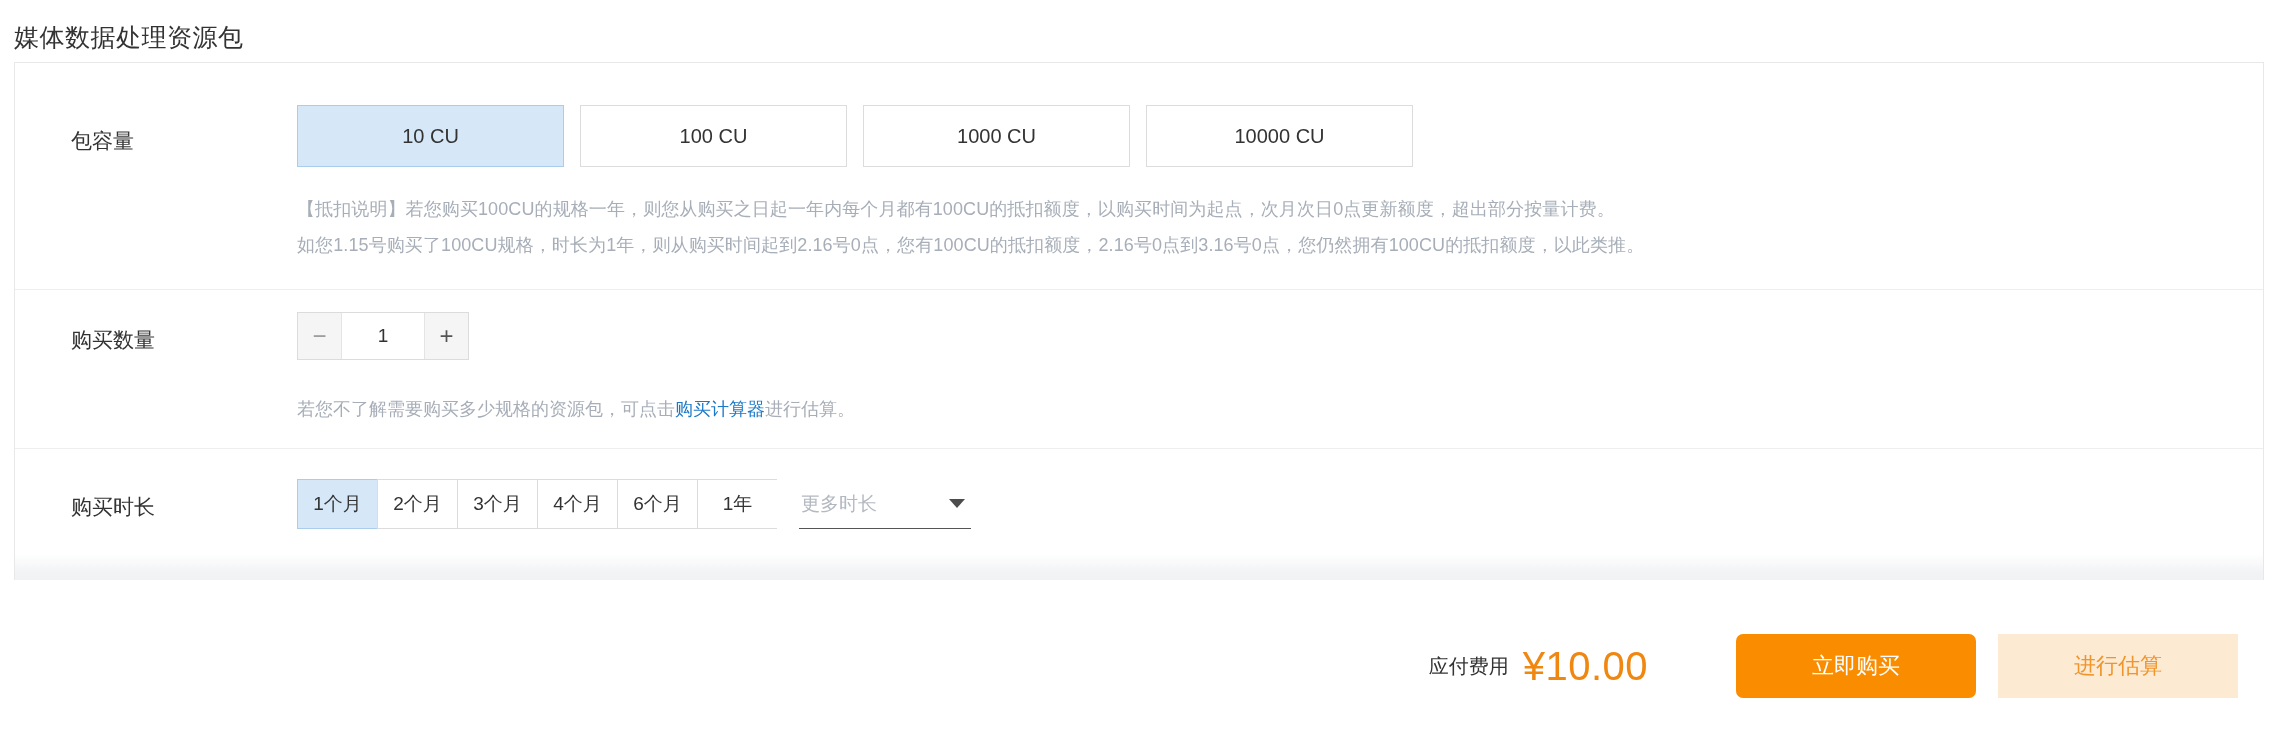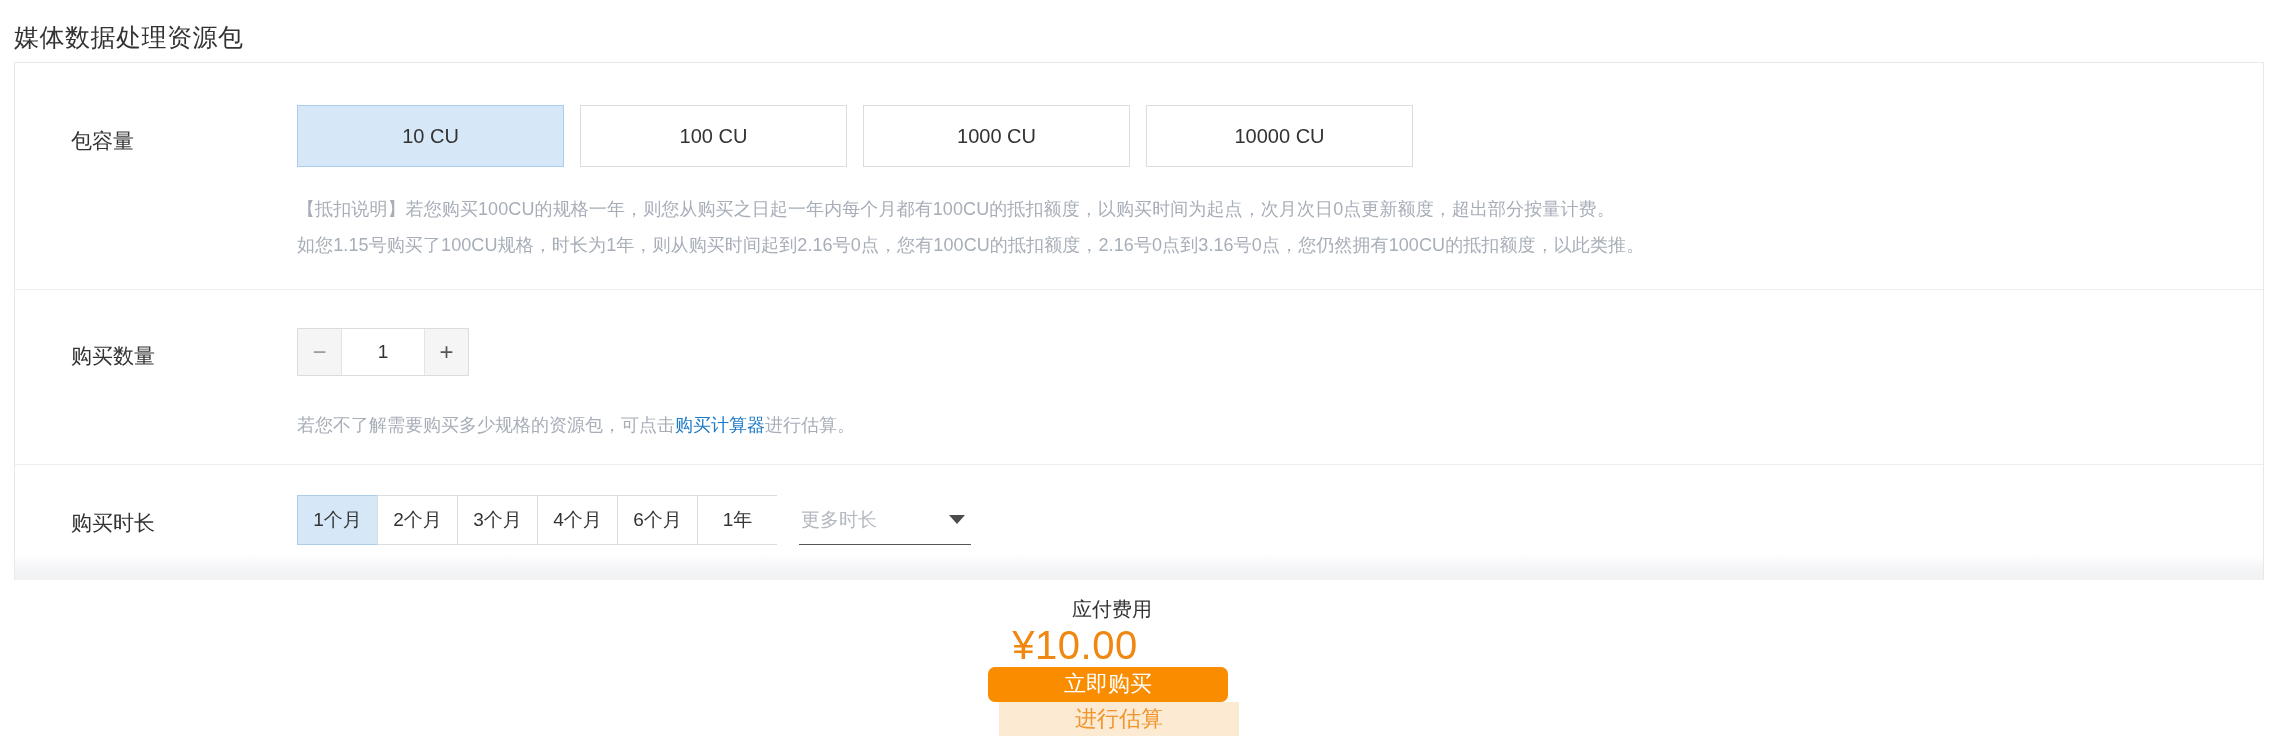--- a/index.html
+++ b/index.html
@@ -89,21 +89,21 @@
   .desc {
     margin-top: 26px;
     font-size: 18px;
     line-height: 32px;
     color: #a7aeb8;
     letter-spacing: 0.1px;
     white-space: nowrap;
   }
 
   
-  .sec-quantity { padding: 38px 0 26px 0; }
+  .sec-quantity { padding: 22px 0 26px 0; }
   .sec-quantity .row-label { padding-top: 14px; }
 
   .stepper {
     display: flex;
     width: 172px;
     height: 48px;
     border: 1px solid #dcdcdc;
     background: #ffffff;
   }
   .stepper-btn {
@@ -205,21 +205,20 @@
     position: absolute;
     left: 0;
     top: 596px;
     width: 2278px;
     height: 140px;
     background: #ffffff;
     display: flex;
     align-items: center;
     justify-content: flex-end;
     padding-right: 40px;
-    flex-direction: column;
   }
   .fee-label {
     font-size: 20px;
     color: #333333;
     margin-right: 14px;
   }
   .fee-price {
     font-size: 40px;
     color: #f08711;
     line-height: 44px;

